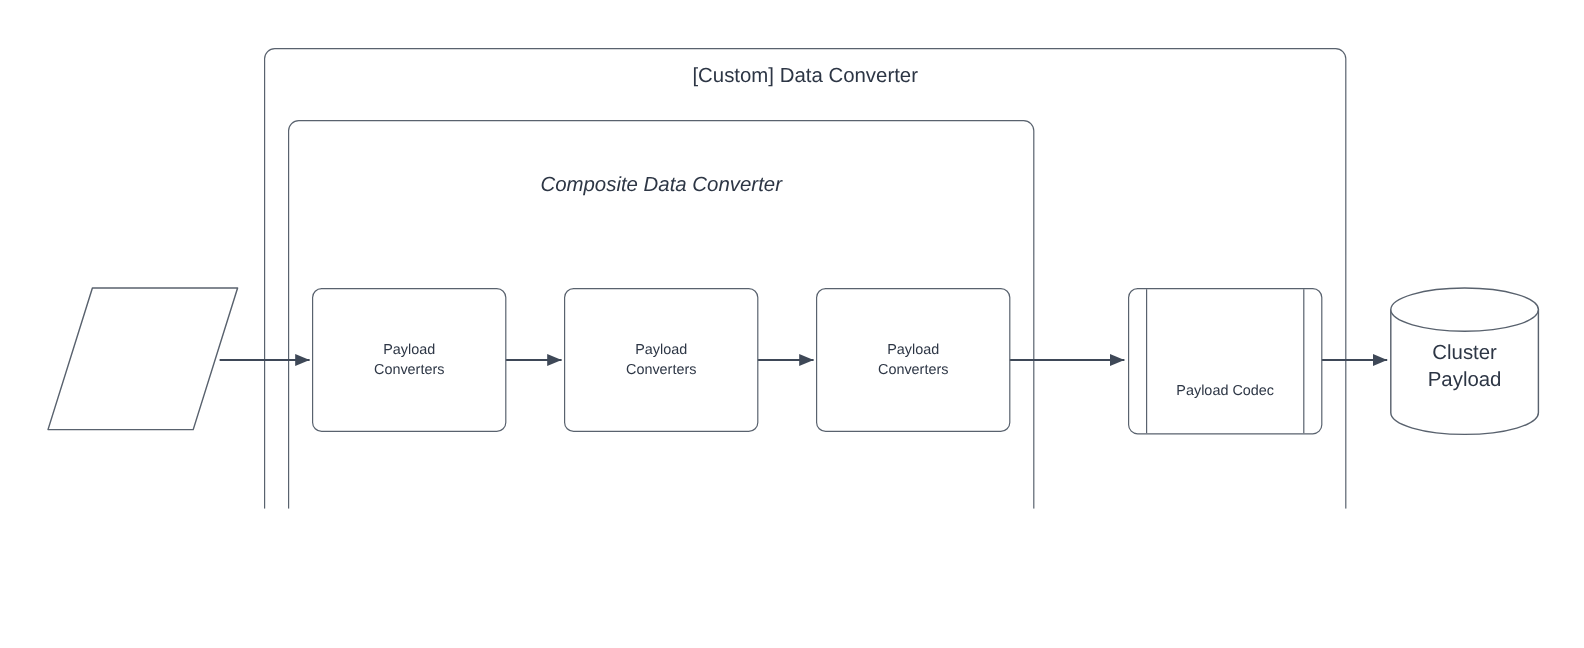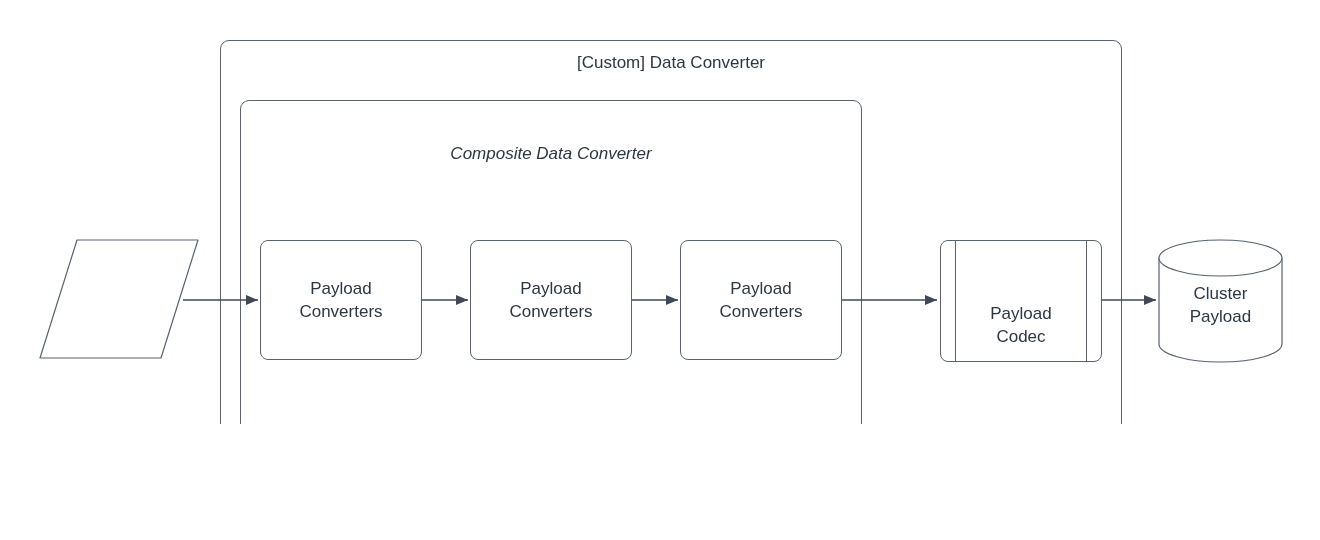--- a/index.html
+++ b/index.html
@@ -31,21 +31,21 @@
   }
   .node {
     position: absolute;
     border: 1px solid #59626e;
     border-radius: 8px;
     background: #ffffff;
     display: flex;
     align-items: center;
     justify-content: center;
     text-align: center;
-    font-size: 17px;
+    font-size: 12px;
     line-height: 1.38;
   }
   .node .wrap-105 { max-width: 105px; }
   .node .wrap-85  { max-width: 85px; margin-top: 48px; }
   .codec-bar {
     position: absolute;
     top: 0; bottom: 0;
     width: 0;
     border-left: 1px solid #59626e;
   }

